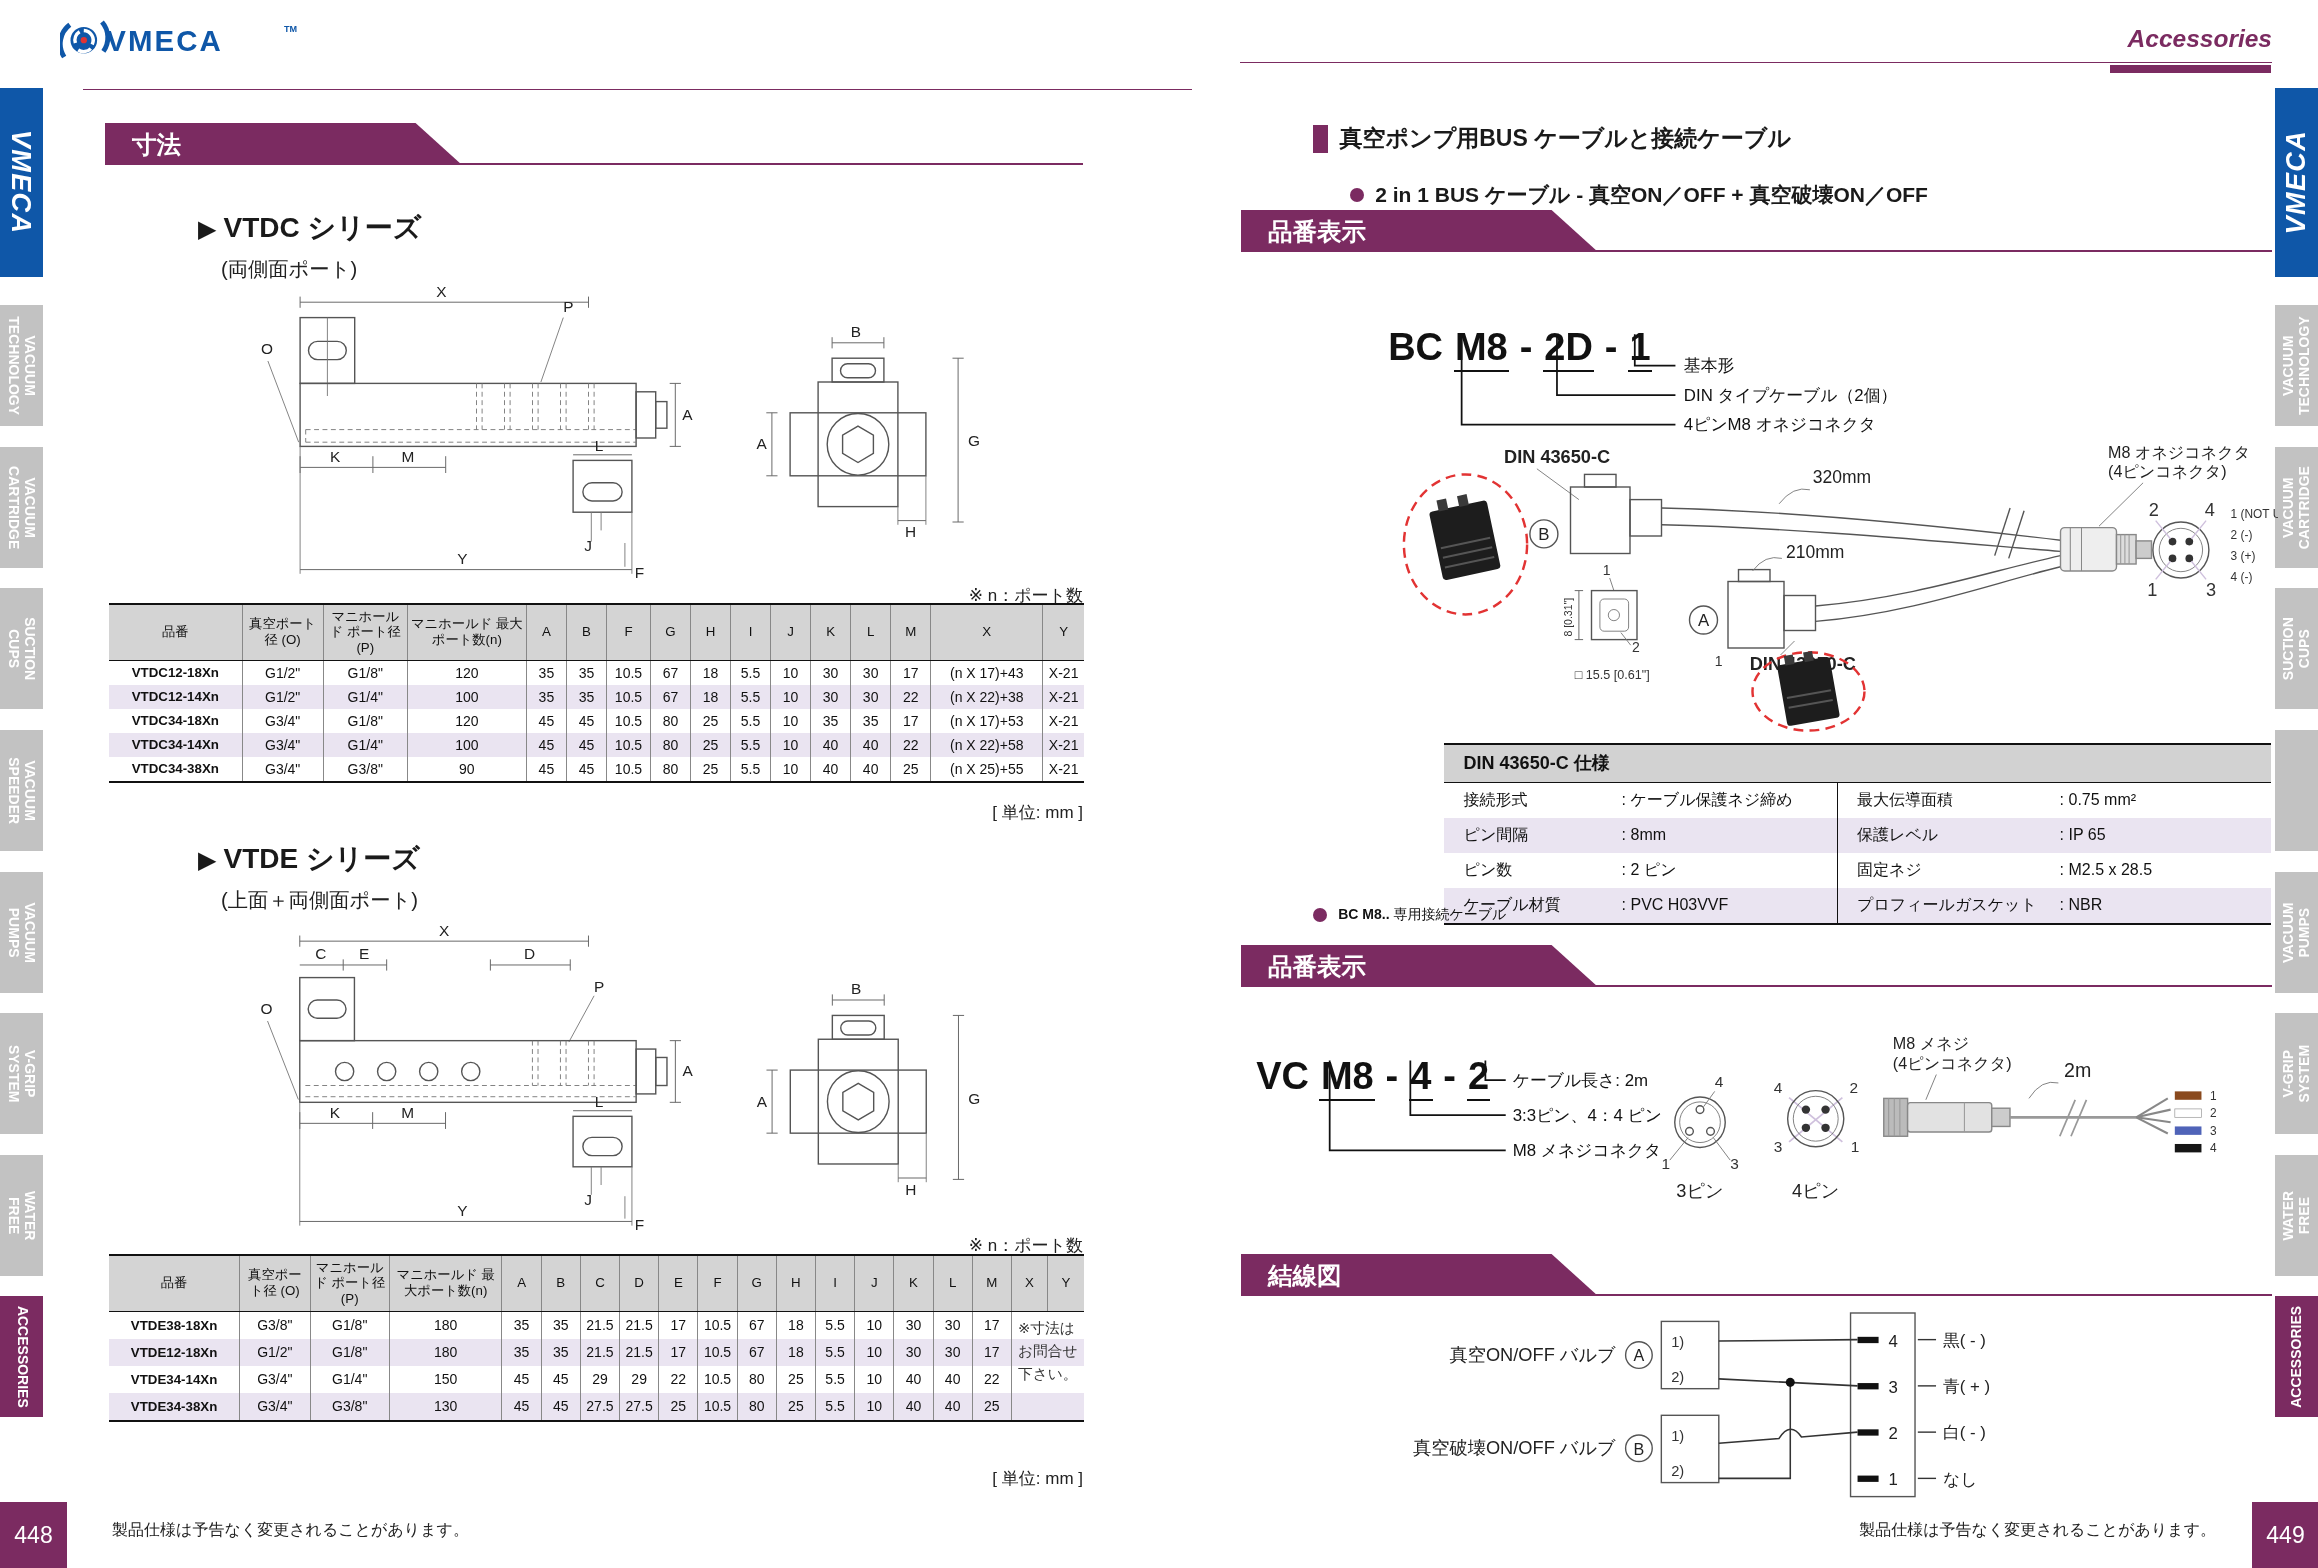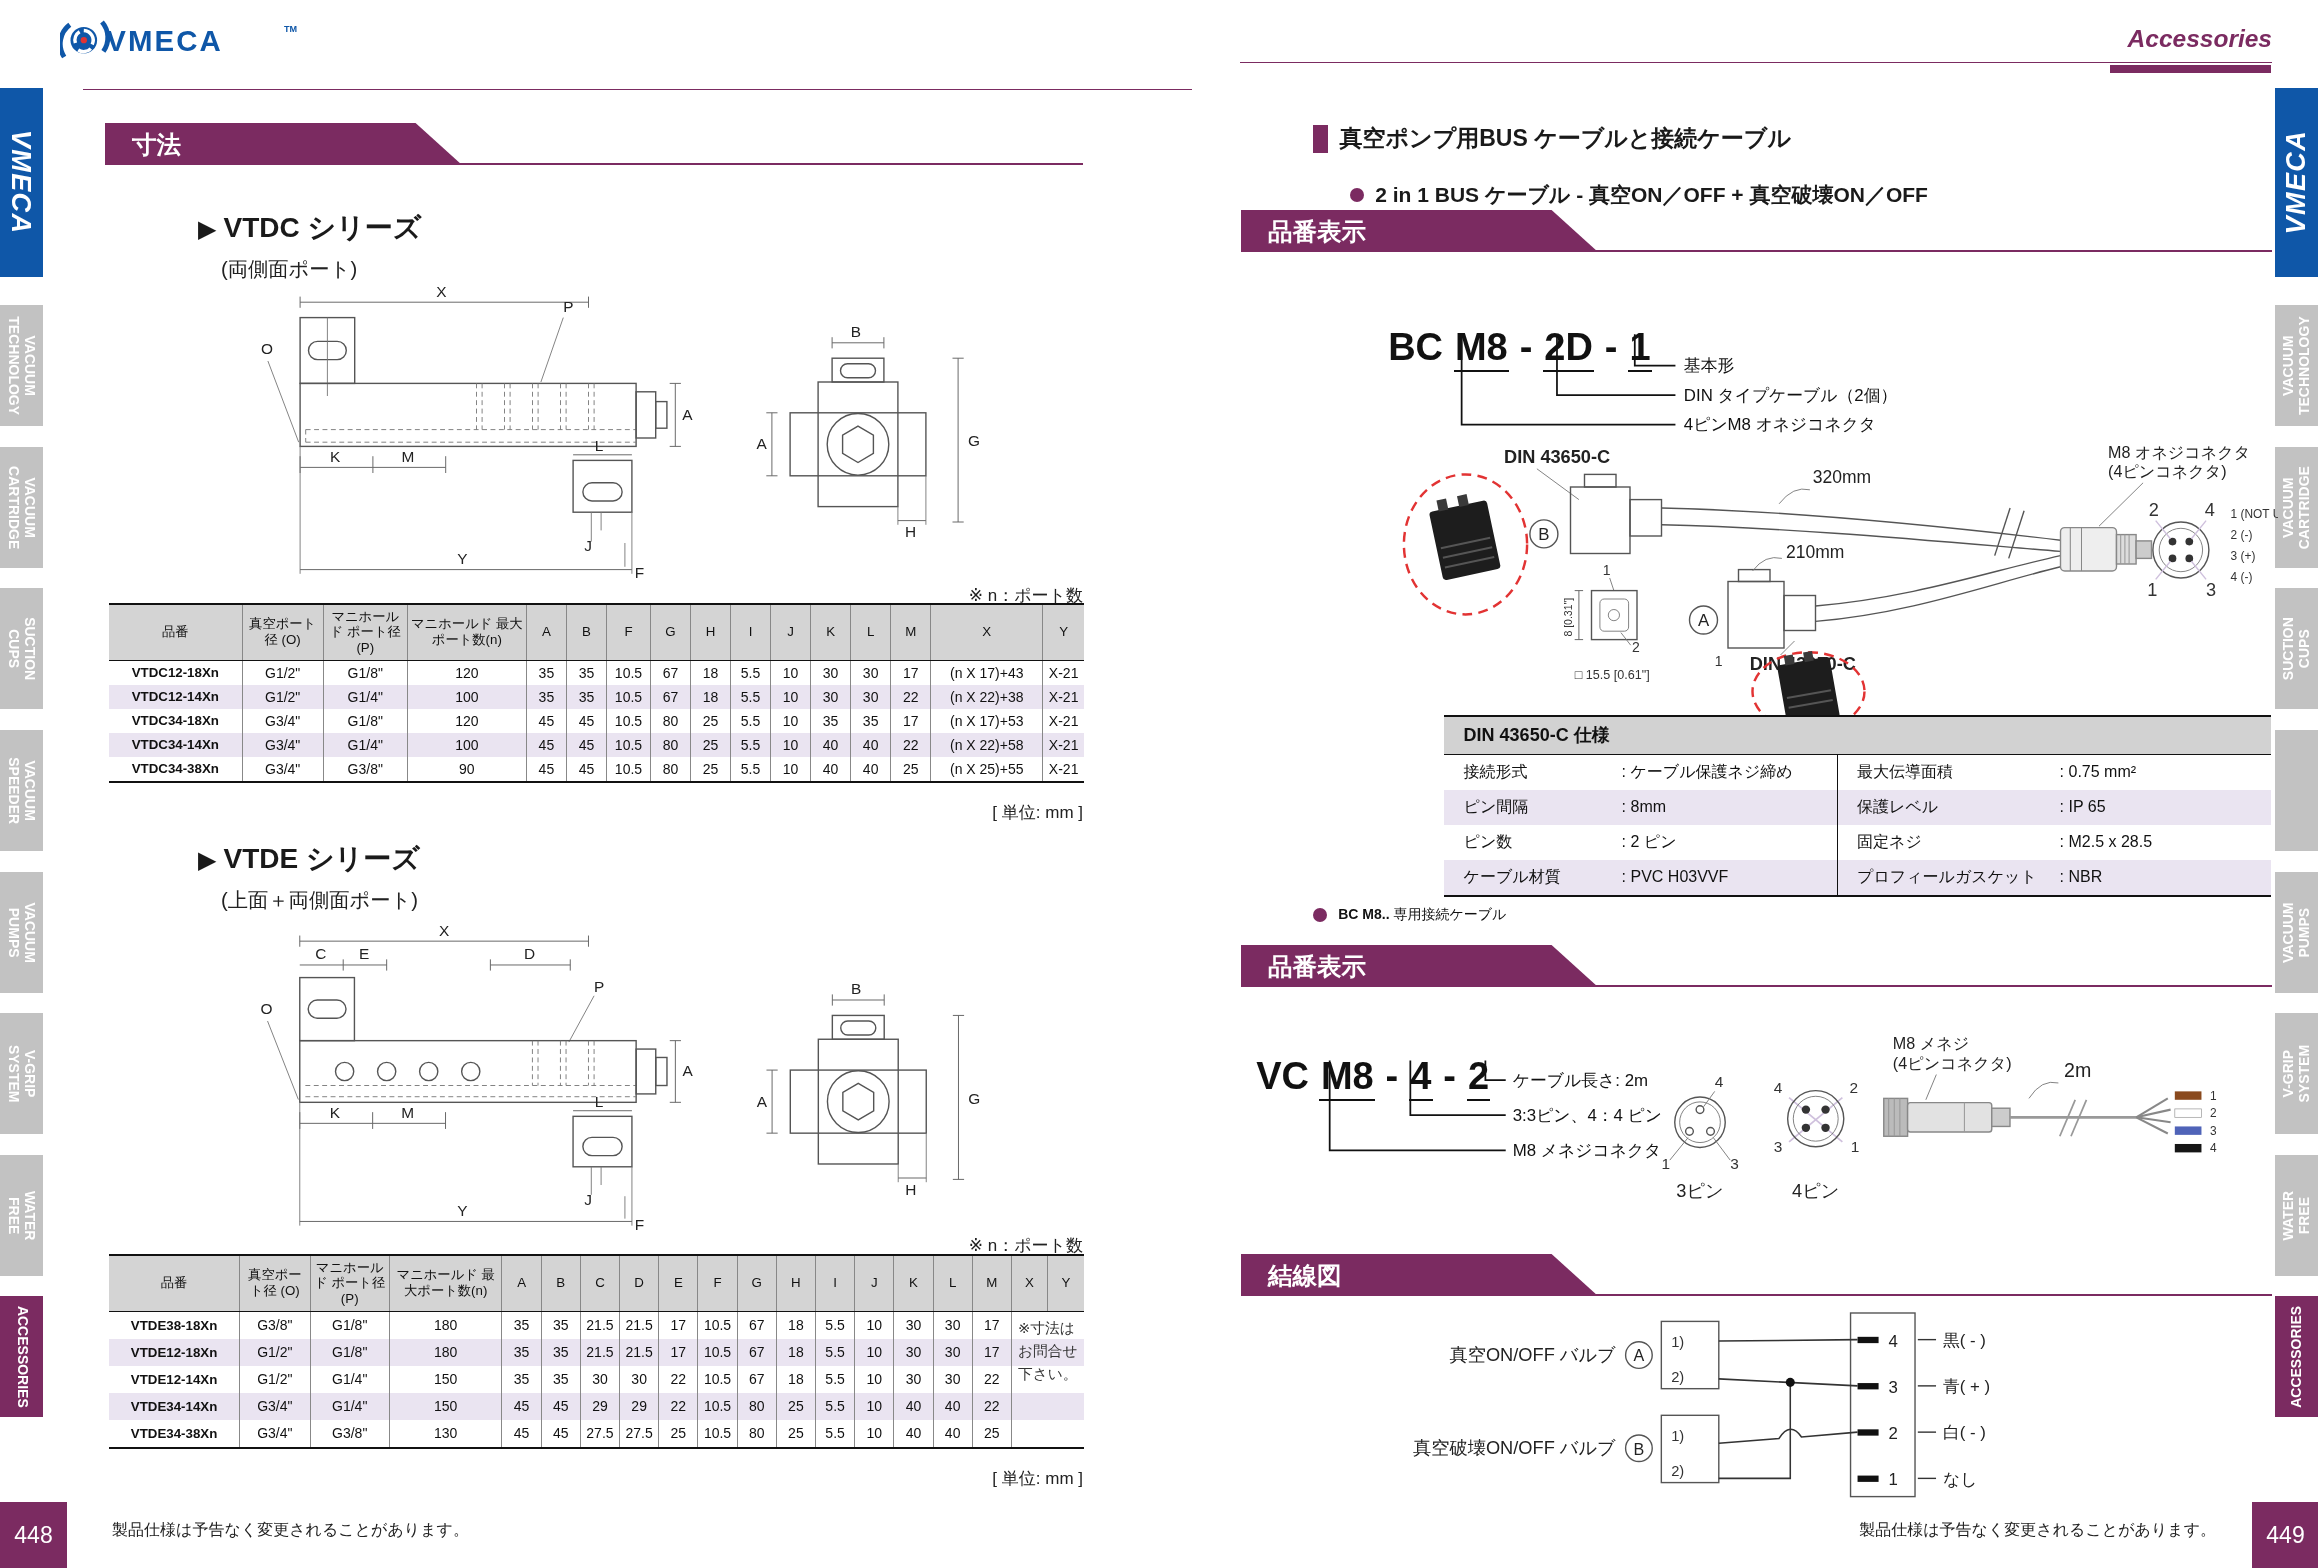--- a/index.html
+++ b/index.html
@@ -557,41 +557,20 @@
           <td>18</td>
           <td>5.5</td>
           <td>10</td>
           <td>30</td>
           <td>30</td>
           <td>17</td>
           <td></td>
           <td></td>
         </tr>
         <tr>
-          <td>VTDE12-14Xn</td>
-          <td>G1/2"</td>
-          <td>G1/4"</td>
-          <td>150</td>
-          <td>35</td>
-          <td>35</td>
-          <td>30</td>
-          <td>30</td>
-          <td>22</td>
-          <td>10.5</td>
-          <td>67</td>
-          <td>18</td>
-          <td>5.5</td>
-          <td>10</td>
-          <td>30</td>
-          <td>30</td>
-          <td>22</td>
-          <td></td>
-          <td></td>
-        </tr>
-        <tr>
           <td>VTDE34-14Xn</td>
           <td>G3/4"</td>
           <td>G1/4"</td>
           <td>150</td>
           <td>45</td>
           <td>45</td>
           <td>29</td>
           <td>29</td>
           <td>22</td>
           <td>10.5</td>
@@ -757,21 +736,21 @@
   <ellipse cx="640" cy="362" rx="80" ry="56" fill="none" stroke="#e23333" stroke-width="3.5" stroke-dasharray="14 9"></ellipse>
   <g transform="rotate(-10 640 362)">
     <rect x="602" y="318" width="76" height="88" rx="5" fill="#1d1d1d"></rect>
     <rect x="614" y="306" width="13" height="14" fill="#3a3a3a"></rect>
       <rect x="642" y="306" width="13" height="14" fill="#3a3a3a"></rect>
     <line x1="608" y1="366" x2="672" y2="366" stroke="#555" stroke-width="3"></line>
     <line x1="608" y1="380" x2="672" y2="380" stroke="#555" stroke-width="3"></line>
   </g>
 </svg>
 
-<div class="abs" style="left:1444px;top:715px;width:827px;">
+<div class="abs" style="left:1444px;top:743px;width:827px;">
   <table class="spec">
     <colgroup>
         <col style="width:158px">
         <col style="width:235px">
         <col style="width:203px">
         <col style="width:231px">
       </colgroup>
     <thead>
         <tr>
           <th colspan="4">DIN 43650-C 仕様</th>

